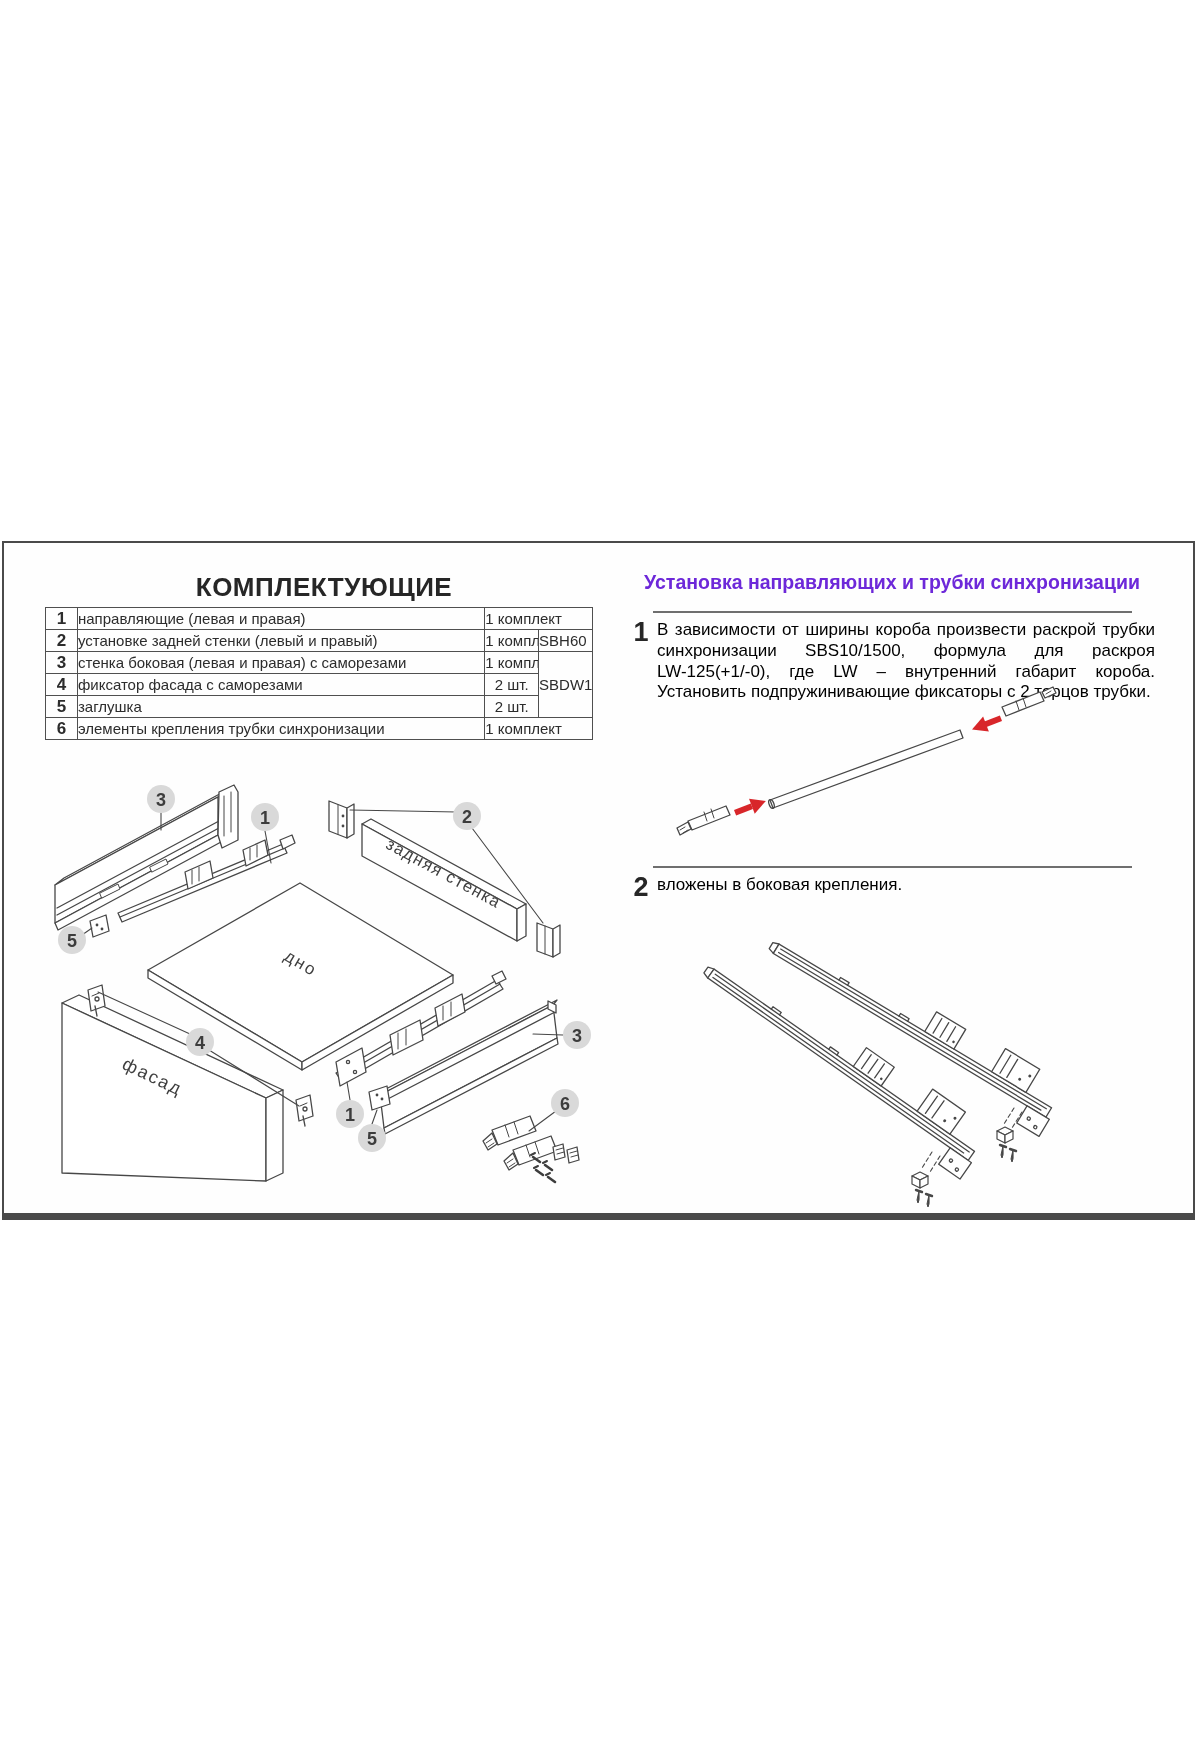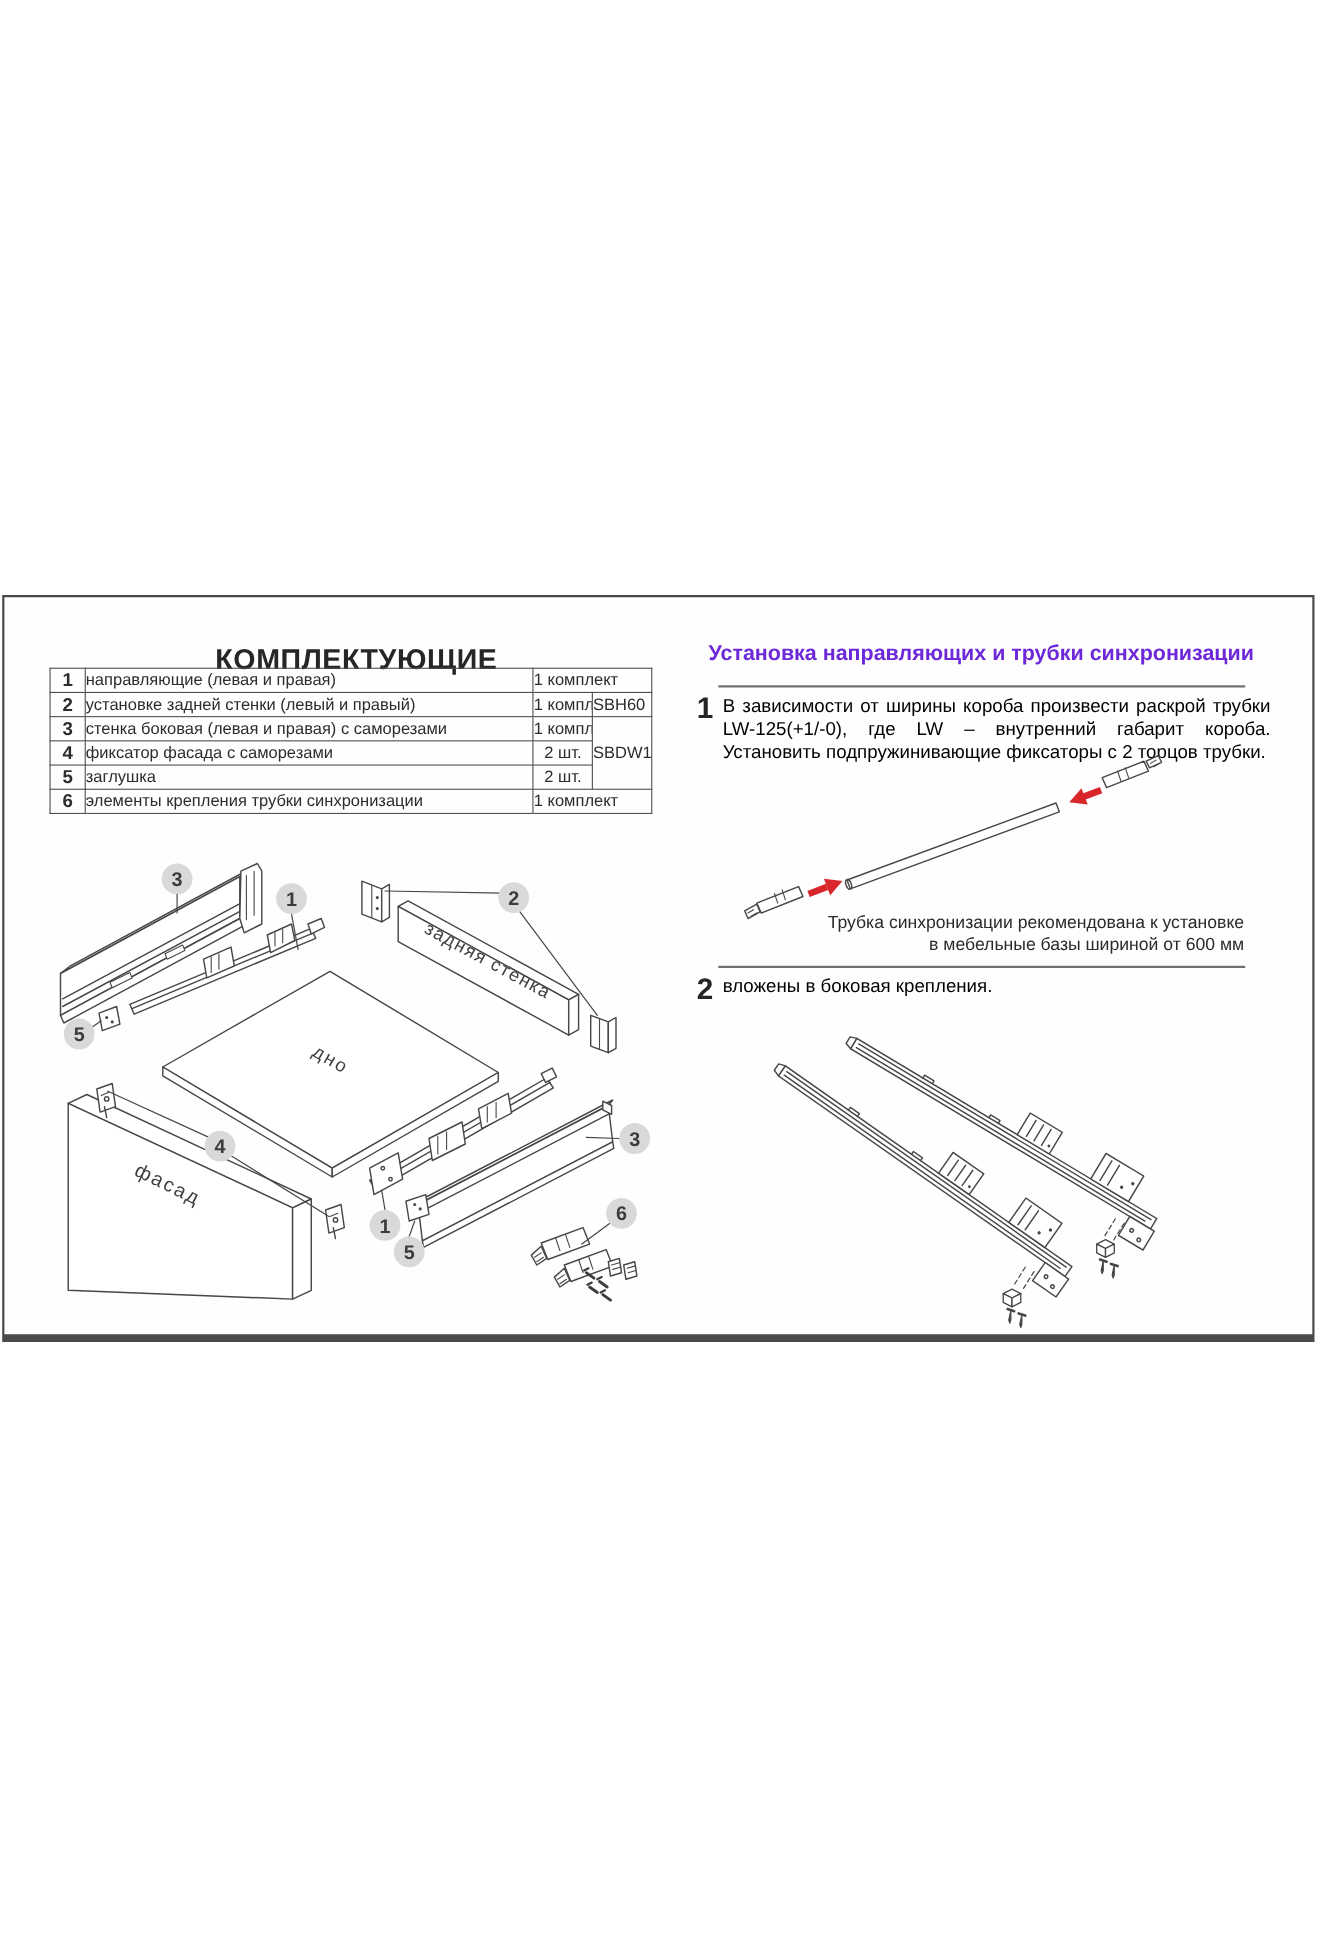--- a/index.html
+++ b/index.html
@@ -1,19 +1,19 @@
 <!DOCTYPE html>
 <html><head>
 <meta charset="utf-8">
 <style>
   html,body{margin:0;padding:0;background:#ffffff;}
   body{width:1200px;height:1760px;position:relative;font-family:"Liberation Sans",sans-serif;color:#2d2d2d;}
   .sheet{position:absolute;left:2px;top:541px;width:1193px;height:679px;box-sizing:border-box;
          border:2px solid #4a4a4a;border-bottom-width:7px;background:#fefefe;}
-  .abs{position:absolute;margin-top:12px;}
+  .abs{position:absolute;}
   .title{left:110px;top:29px;width:420px;text-align:center;font-size:26px;font-weight:bold;
          letter-spacing:0.5px;color:#262626;}
   table.parts{position:absolute;left:41px;top:64px;width:548px;height:132px;border-collapse:collapse;
               table-layout:fixed;font-size:15px;color:#2c2c2c;}
   table.parts td{border:1.5px solid #4f4f4f;padding:0;height:21px;overflow:hidden;white-space:nowrap;}
   td.num{width:26px;text-align:center;font-weight:bold;font-size:17px;}
   td.desc{width:343px;padding-left:7px;}
   td.qty{width:90px;padding-left:8px;}
   td.qtyc{width:90px;text-align:center;padding-left:0;}
   td.model{width:88px;text-align:left;}
@@ -71,28 +71,25 @@
   </tbody>
     </table>
 
   <div class="abs heading">Установка направляющих и трубки синхронизации</div>
 
   <div class="abs rule" style="top:68px;"></div>
 
   <div class="abs stepnum" style="top:74px;">1</div>
   <div class="abs steptext" style="top:77px;">
     <span class="line jl">В зависимости от ширины короба произвести раскрой трубки</span>
+    <span class="line jl">синхронизации SBS10/1500, формула для раскроя</span>
     <span class="line jl">LW-125(+1/-0), где LW – внутренний габарит короба.</span>
     <span class="line">Установить подпружинивающие фиксаторы с 2 торцов трубки.</span>
   </div>
 
-  <div class="abs caption">
-    <span class="line">Трубка синхронизации рекомендована к установке</span>
-    <span class="line">в мебельные базы шириной от 600 мм</span>
-  </div>
 
   <div class="abs rule" style="top:323px;"></div>
 
   <div class="abs stepnum" style="top:329px;">2</div>
   <div class="abs steptext" style="top:332px;">
     <span class="line">вложены в боковая крепления.</span>
   </div>
 </div>
 
 <svg id="art" width="1200" height="1760" viewBox="0 0 1200 1760">

